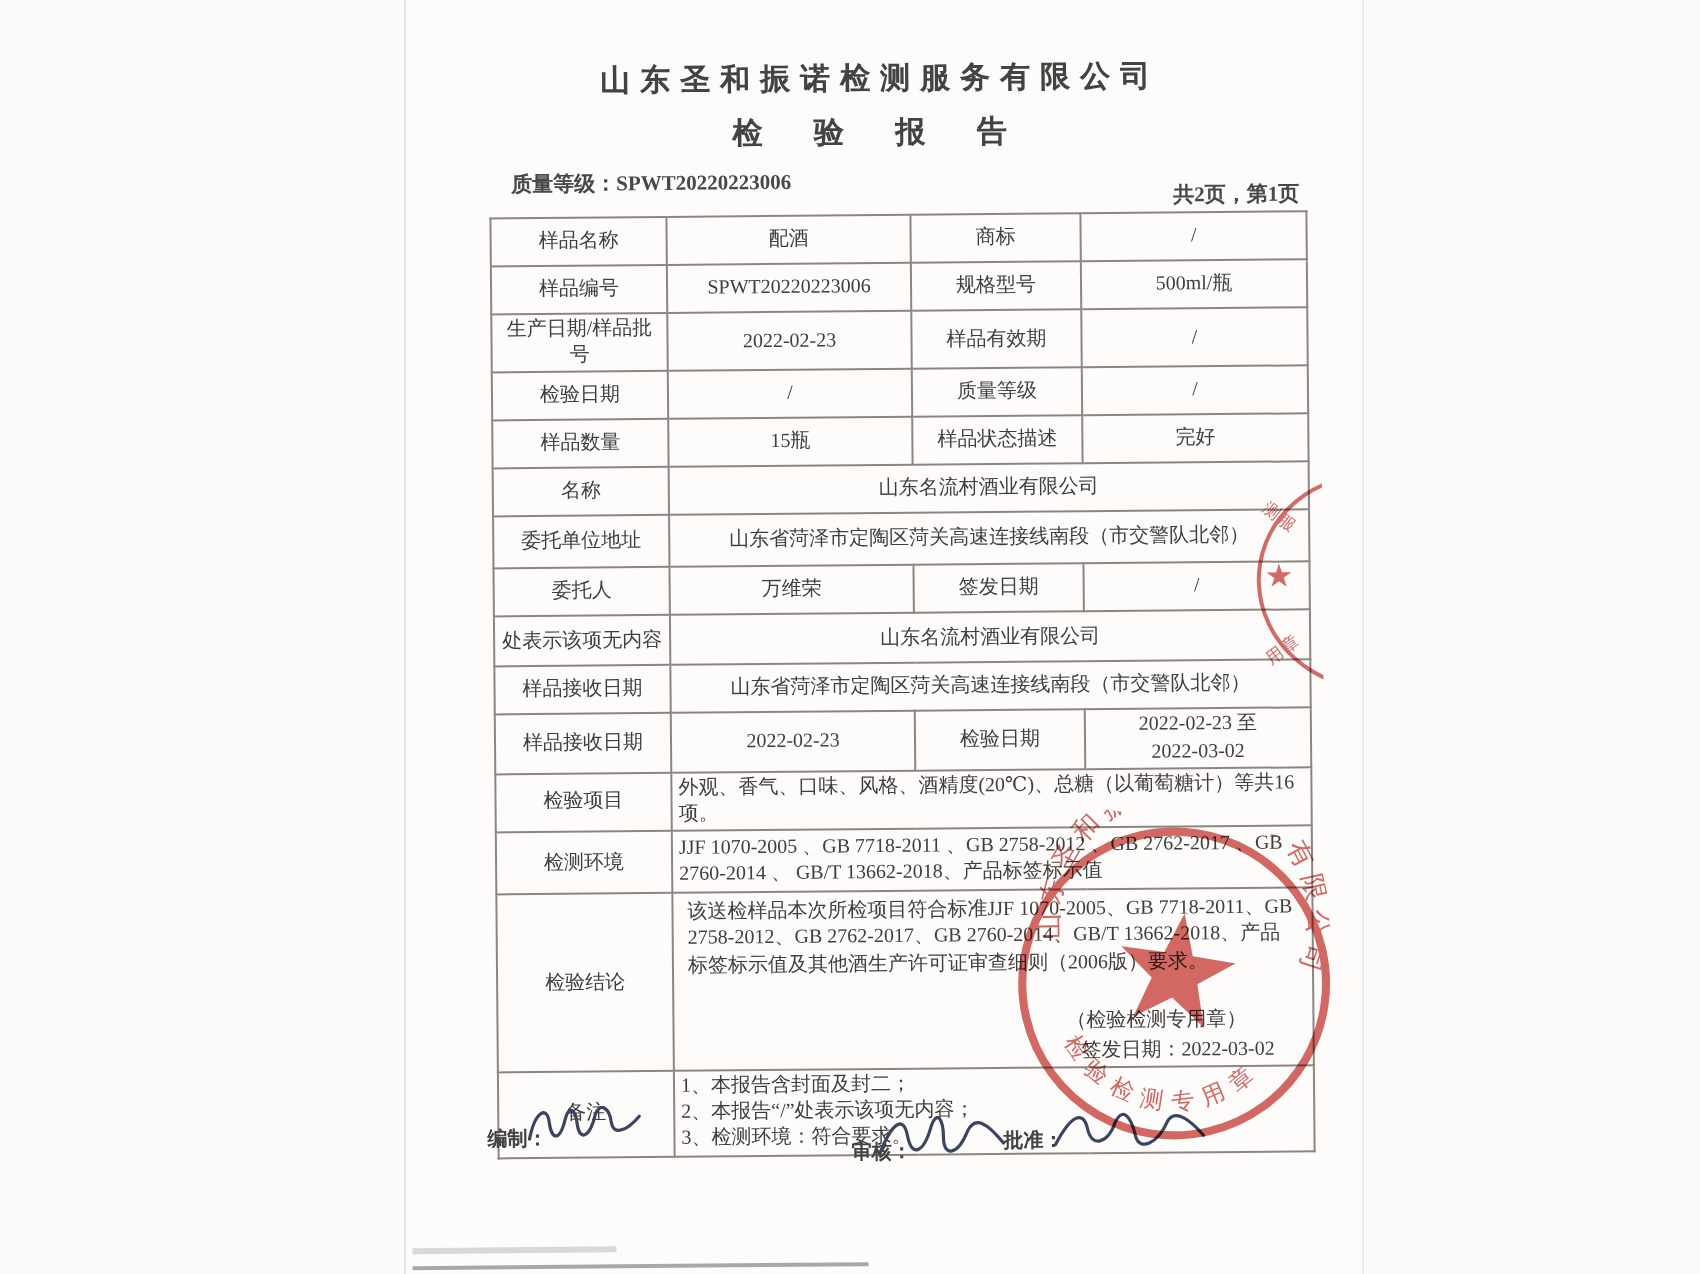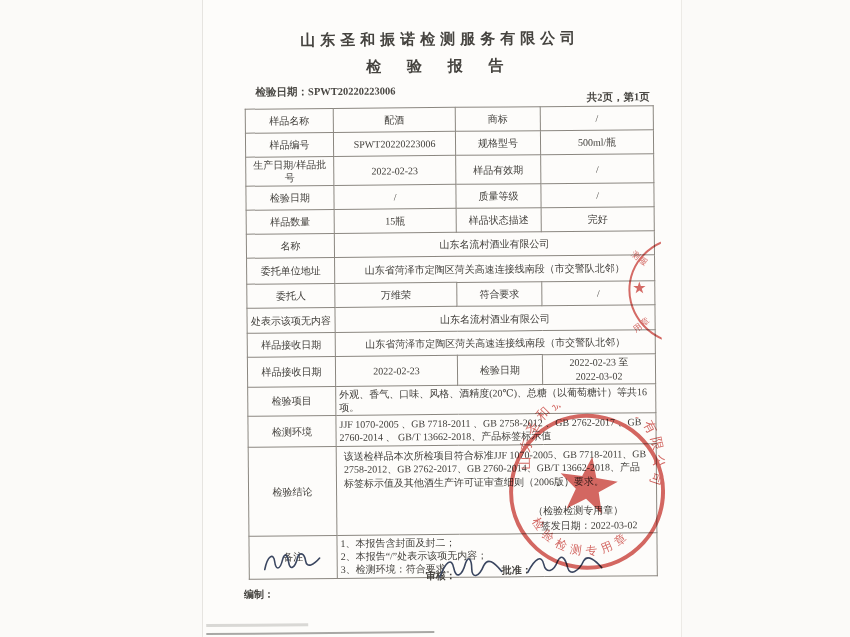--- a/index.html
+++ b/index.html
@@ -46,21 +46,21 @@
 </head>
 <body>
 
 <div class="canvas">
   <div class="page">
     <div class="rot">
 
       <div class="company-title">山东圣和振诺检测服务有限公司</div>
       <div class="report-title">检 验 报 告</div>
 
-      <div class="meta-no"><span>检验日期：</span><span>SPWT20220223006</span></div>
+      <div class="meta-no"><span>质量等级：</span><span>SPWT20220223006</span></div>
       <div class="meta-pages">共2页，第1页</div>
 
       <table class="report">
         <colgroup>
           <col style="width:88px">
             <col style="width:122px">
             <col style="width:85px">
             <col style="width:113px">
         </colgroup>
         <tbody>
@@ -98,21 +98,21 @@
               <td class="lbl">名称</td>
               <td colspan="3" class="val">山东名流村酒业有限公司</td>
             </tr>
             <tr style="height: 26px;">
               <td class="lbl">委托单位地址</td>
               <td colspan="3" class="val">山东省菏泽市定陶区菏关高速连接线南段（市交警队北邻）</td>
             </tr>
             <tr style="height: 24px;">
               <td class="lbl">委托人</td>
               <td class="val">万维荣</td>
-              <td class="lbl">符合要求</td>
+              <td class="lbl">签发日期</td>
               <td class="val">/</td>
             </tr>
             <tr style="height: 25px;">
               <td class="lbl">处表示该项无内容</td>
               <td colspan="3" class="val">山东名流村酒业有限公司</td>
             </tr>
             <tr style="height: 24px;">
               <td class="lbl">样品接收日期</td>
               <td colspan="3" class="val">山东省菏泽市定陶区菏关高速连接线南段（市交警队北邻）</td>
             </tr>
@@ -135,21 +135,21 @@
               <td class="lbl">检验结论</td>
               <td colspan="3" class="val"><div class="concl-body">该送检样品本次所检项目符合标准JJF 1070-2005、GB 7718-2011、GB 2758-2012、GB 2762-2017、GB 2760-2014、GB/T 13662-2018、产品标签标示值及其他酒生产许可证审查细则（2006版）要求。</div><div class="concl-note">（检验检测专用章）</div><div class="concl-date">签发日期：2022-03-02</div></td>
             </tr>
             <tr style="height: 38px;">
               <td class="lbl">备注</td>
               <td colspan="3" class="val lft"><div class="rmk-line">1、本报告含封面及封二；</div><div class="rmk-line">2、本报告“/”处表示该项无内容；</div><div class="rmk-line">3、检测环境：符合要求。</div></td>
             </tr>
           </tbody>
       </table>
 
-      <div class="sign-label" style="left:38px; top:586px;">编制：</div>
+      <div class="sign-label" style="left:38px; top:561px;">编制：</div>
       <svg class="sig" style="left:56px; top:548px;" width="62" height="28" viewBox="0 0 62 28">
         <path d="M3,20 C6,6 12,3 13,12 C14,20 18,22 21,10 C23,3 26,5 27,13 C28,21 33,20 36,8 C38,2 43,4 44,12 C45,19 52,16 58,9"></path>
       </svg>
 
       <div class="sign-label" style="left:220px; top:569px;">审核：</div>
       <svg class="sig" style="left:230px; top:553px;" width="70" height="32" viewBox="0 0 70 32">
         <path d="M4,24 C10,9 16,4 18,15 C20,26 26,24 30,10 C33,2 36,7 36,16 C36,26 43,25 48,13 C52,5 58,9 66,19"></path>
       </svg>
 
       <div class="sign-label" style="left:296px; top:564px;">批准：</div>

